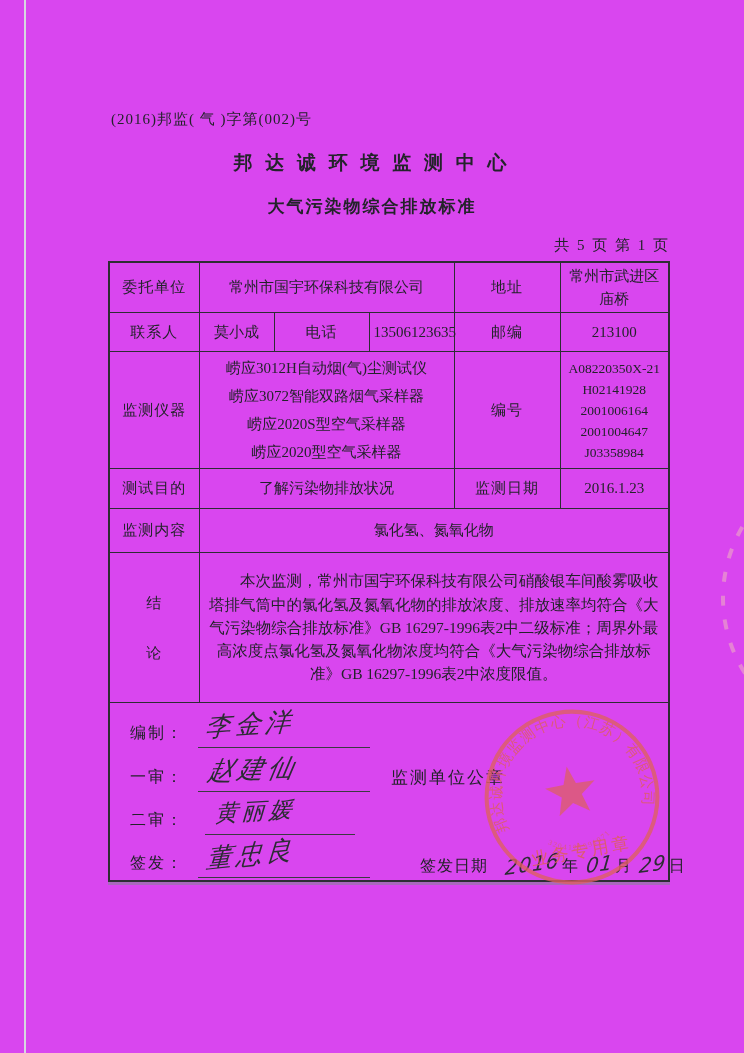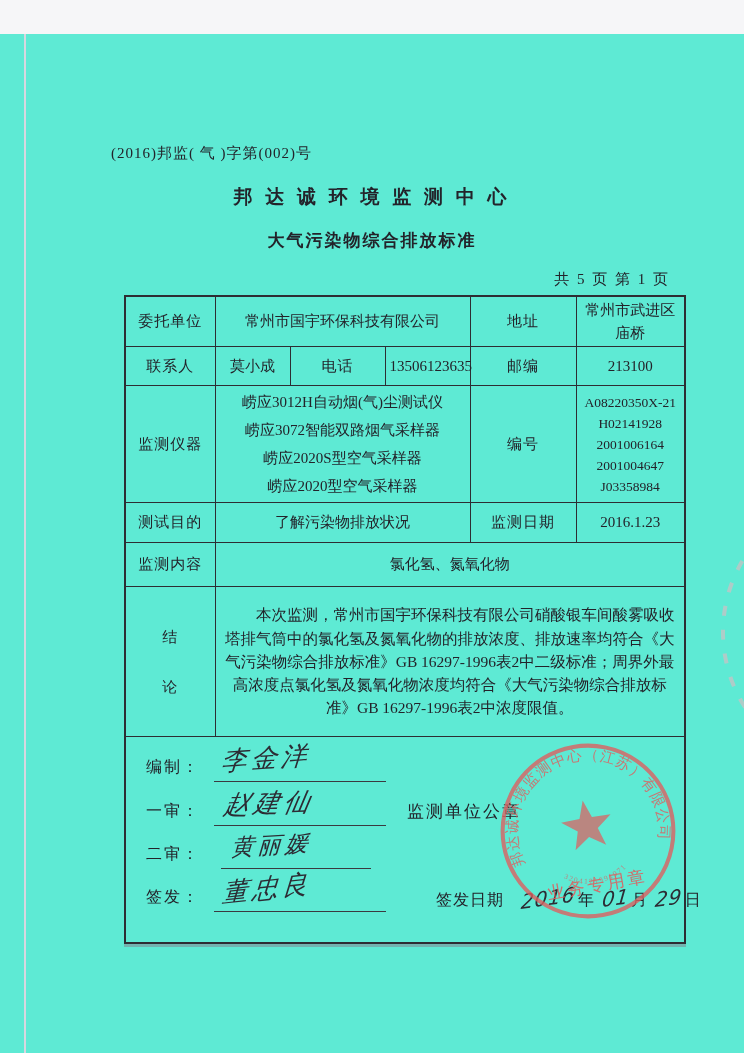--- a/index.html
+++ b/index.html
@@ -6,22 +6,21 @@
   html,body { width:744px; height:1053px; }
   body {
     font-family:"Liberation Serif","DejaVu Serif",serif;
     background:#f6f6f8;
     color:#23232a;
     position:relative;
     overflow:hidden;
   }
   .page {
     position:absolute; inset:0;
-    background:#5eead4;
-    margin-top:34px;
+    background:#d946ef;
   }
   .scan-edge-left {
     position:absolute; left:24px; top:0; width:2px; height:1053px;
     background:#d7d7df;
   }
   .ref-number {
     position:absolute; left:111px; top:110px;
     font-size:15px; letter-spacing:1px;
   }
   .center-name {
@@ -30,21 +29,21 @@
   }
   .report-title {
     position:absolute; left:0; right:0; top:195px;
     text-align:center; font-size:17px; font-weight:bold; letter-spacing:2px;
   }
   .page-info {
     position:absolute; right:74px; top:236px;
     font-size:15px; letter-spacing:2px;
   }
   table.report {
-    position:absolute; left:124px; top:261px;
+    position:absolute; left:108px; top:261px;
     width:560px; table-layout:fixed; border-collapse:collapse;
     border:2px solid #2d2d33;
     box-shadow:0 3px 0 rgba(130,134,145,.55);
     font-size:15px;
   }
   table.report td {
     border:1px solid #2d2d33;
     text-align:center; vertical-align:middle;
     padding:2px 4px;
     line-height:1.5;
@@ -54,21 +53,21 @@
   .instruments div { line-height:28px;text-align:center; }
   .serials div { line-height:21px; font-size:13.5px; }
   .concl-label {
     letter-spacing:1px;
   }
   .concl-label div { line-height:50px; }
   .conclusion {
     text-align:justify; padding:6px 12px 6px 14px;
     line-height:30px; font-size:15.5px; text-indent:2em;
   }
-  .sig-cell { position:relative; height:206px; padding:0; }
+  .sig-cell { position:relative; height:178px; padding:0; }
   .sig-label { position:absolute; font-size:16px; letter-spacing:2px; }
   .sig-line { position:absolute; height:1px; background:#3a3a40; }
   .hand {
     position:absolute;
     font-family:"DejaVu Sans",sans-serif;
     font-style:italic; color:#2c2c34;
     font-size:26px; letter-spacing:4px;
     transform:rotate(-4deg) skewX(-8deg);
     white-space:nowrap;
   }

